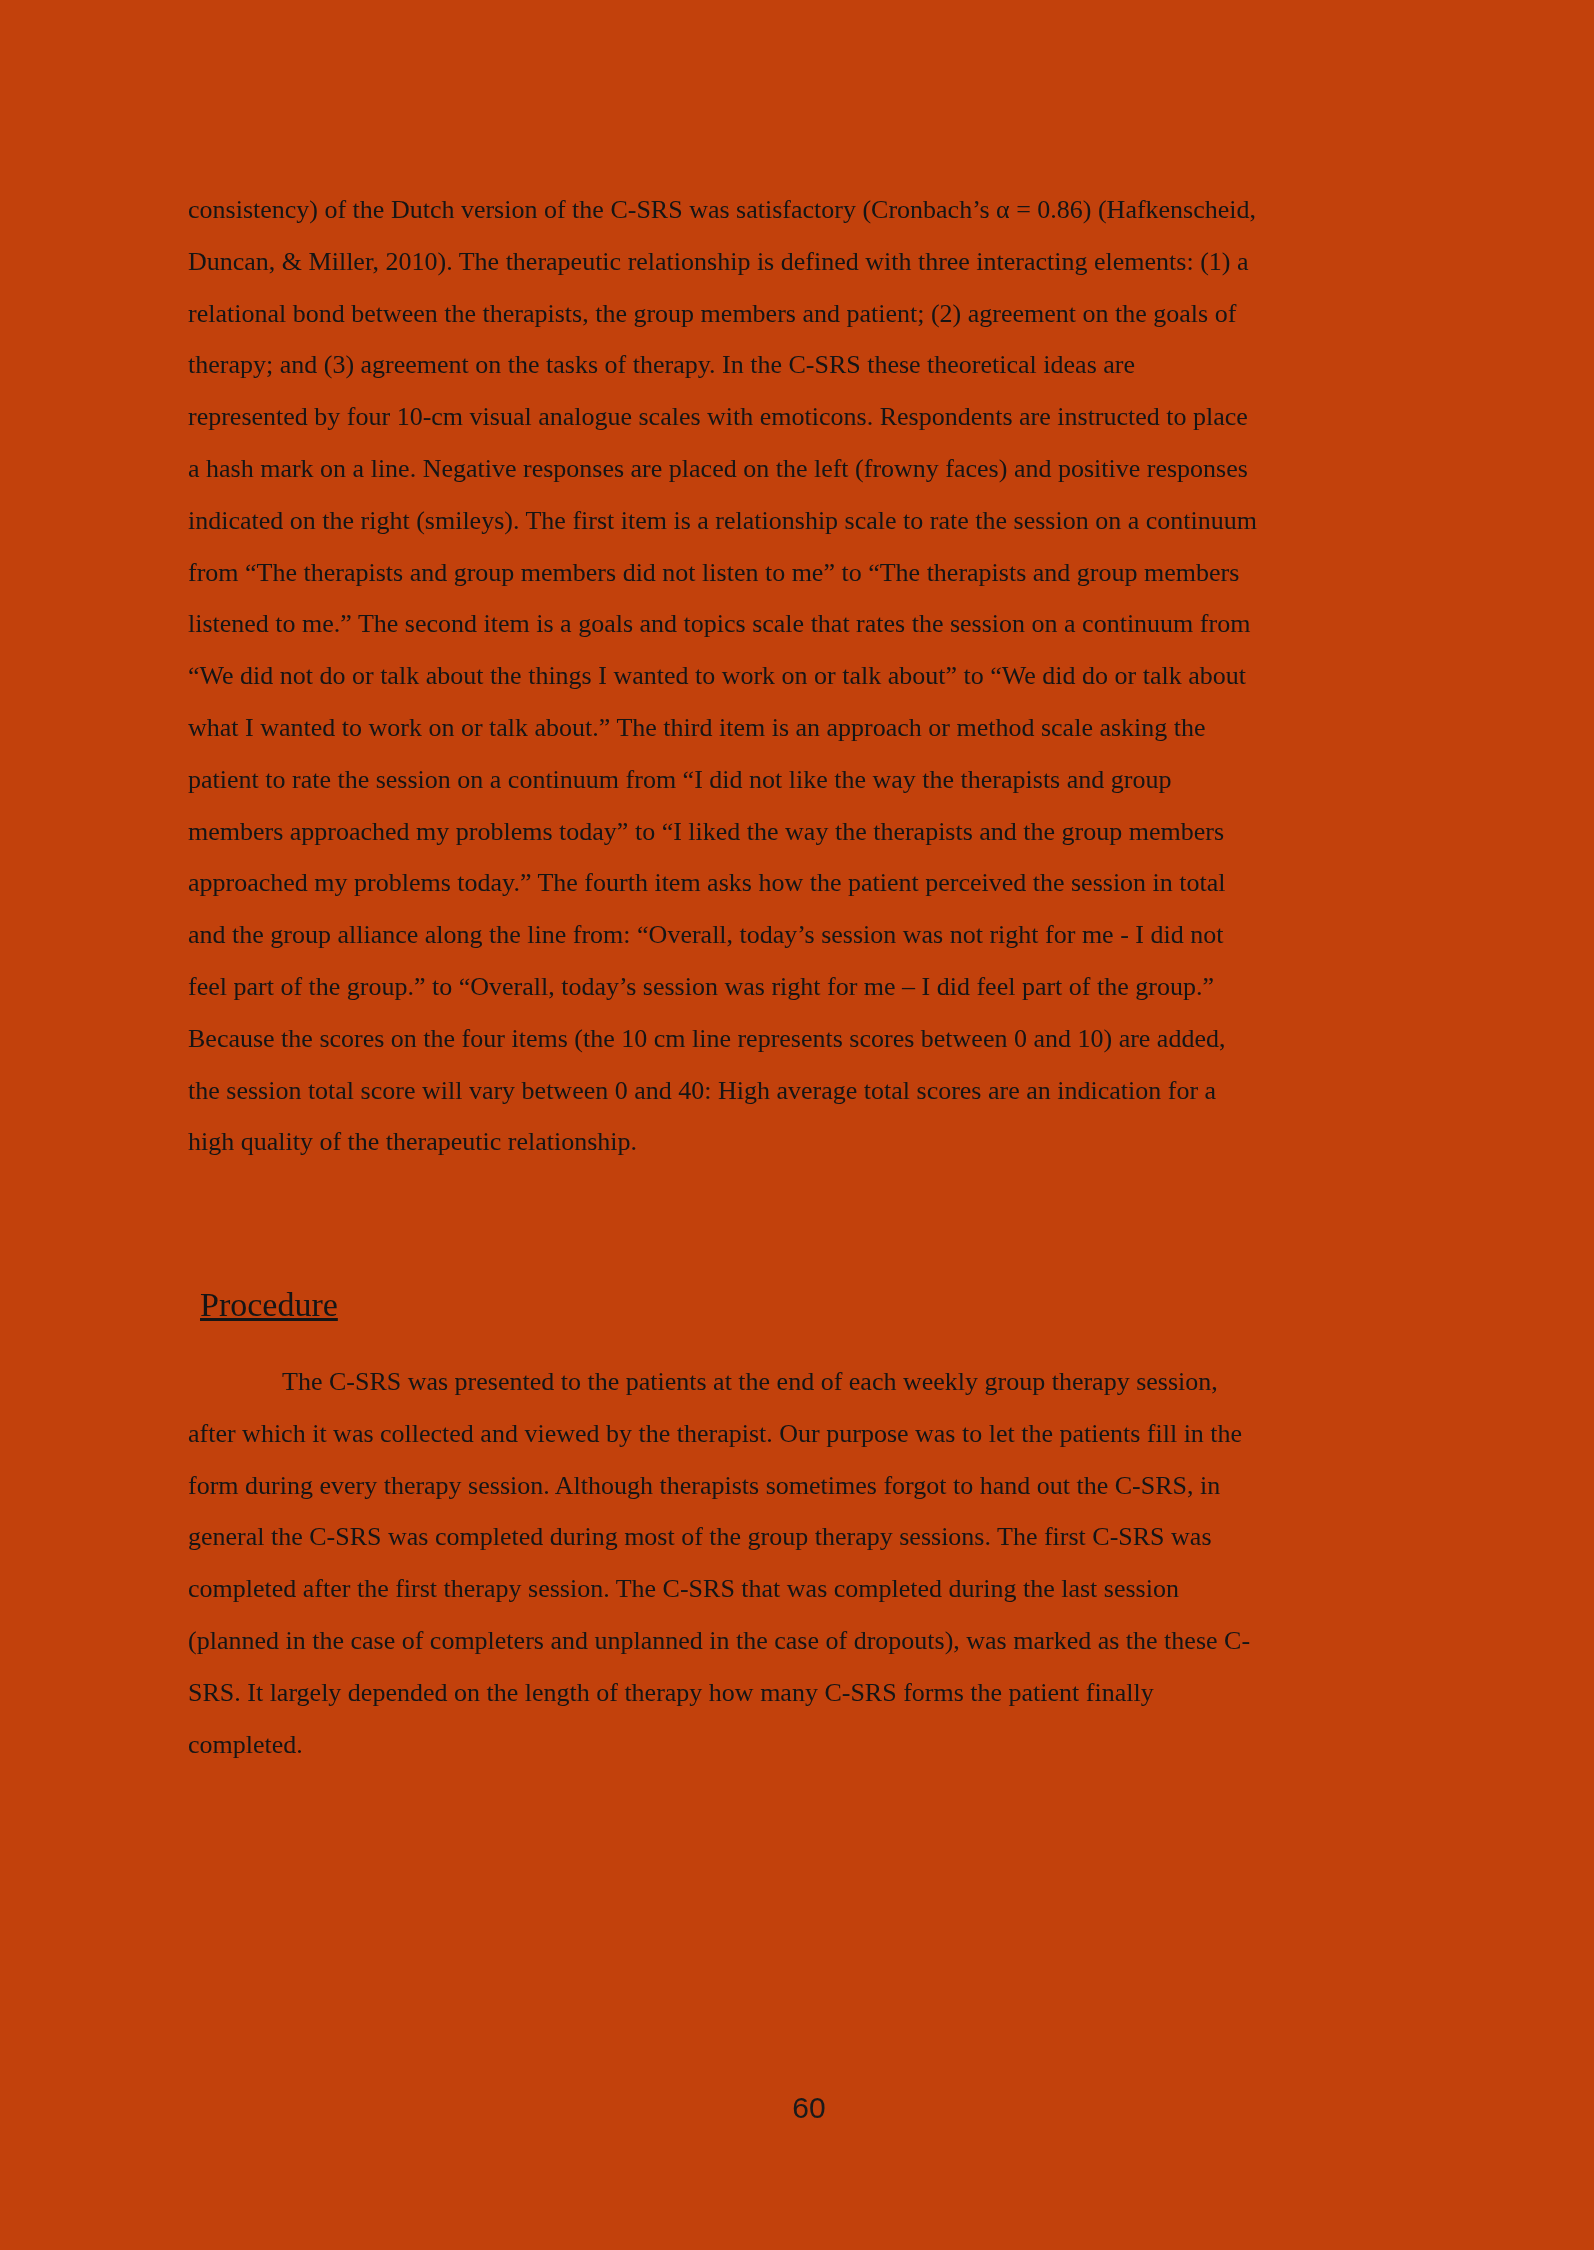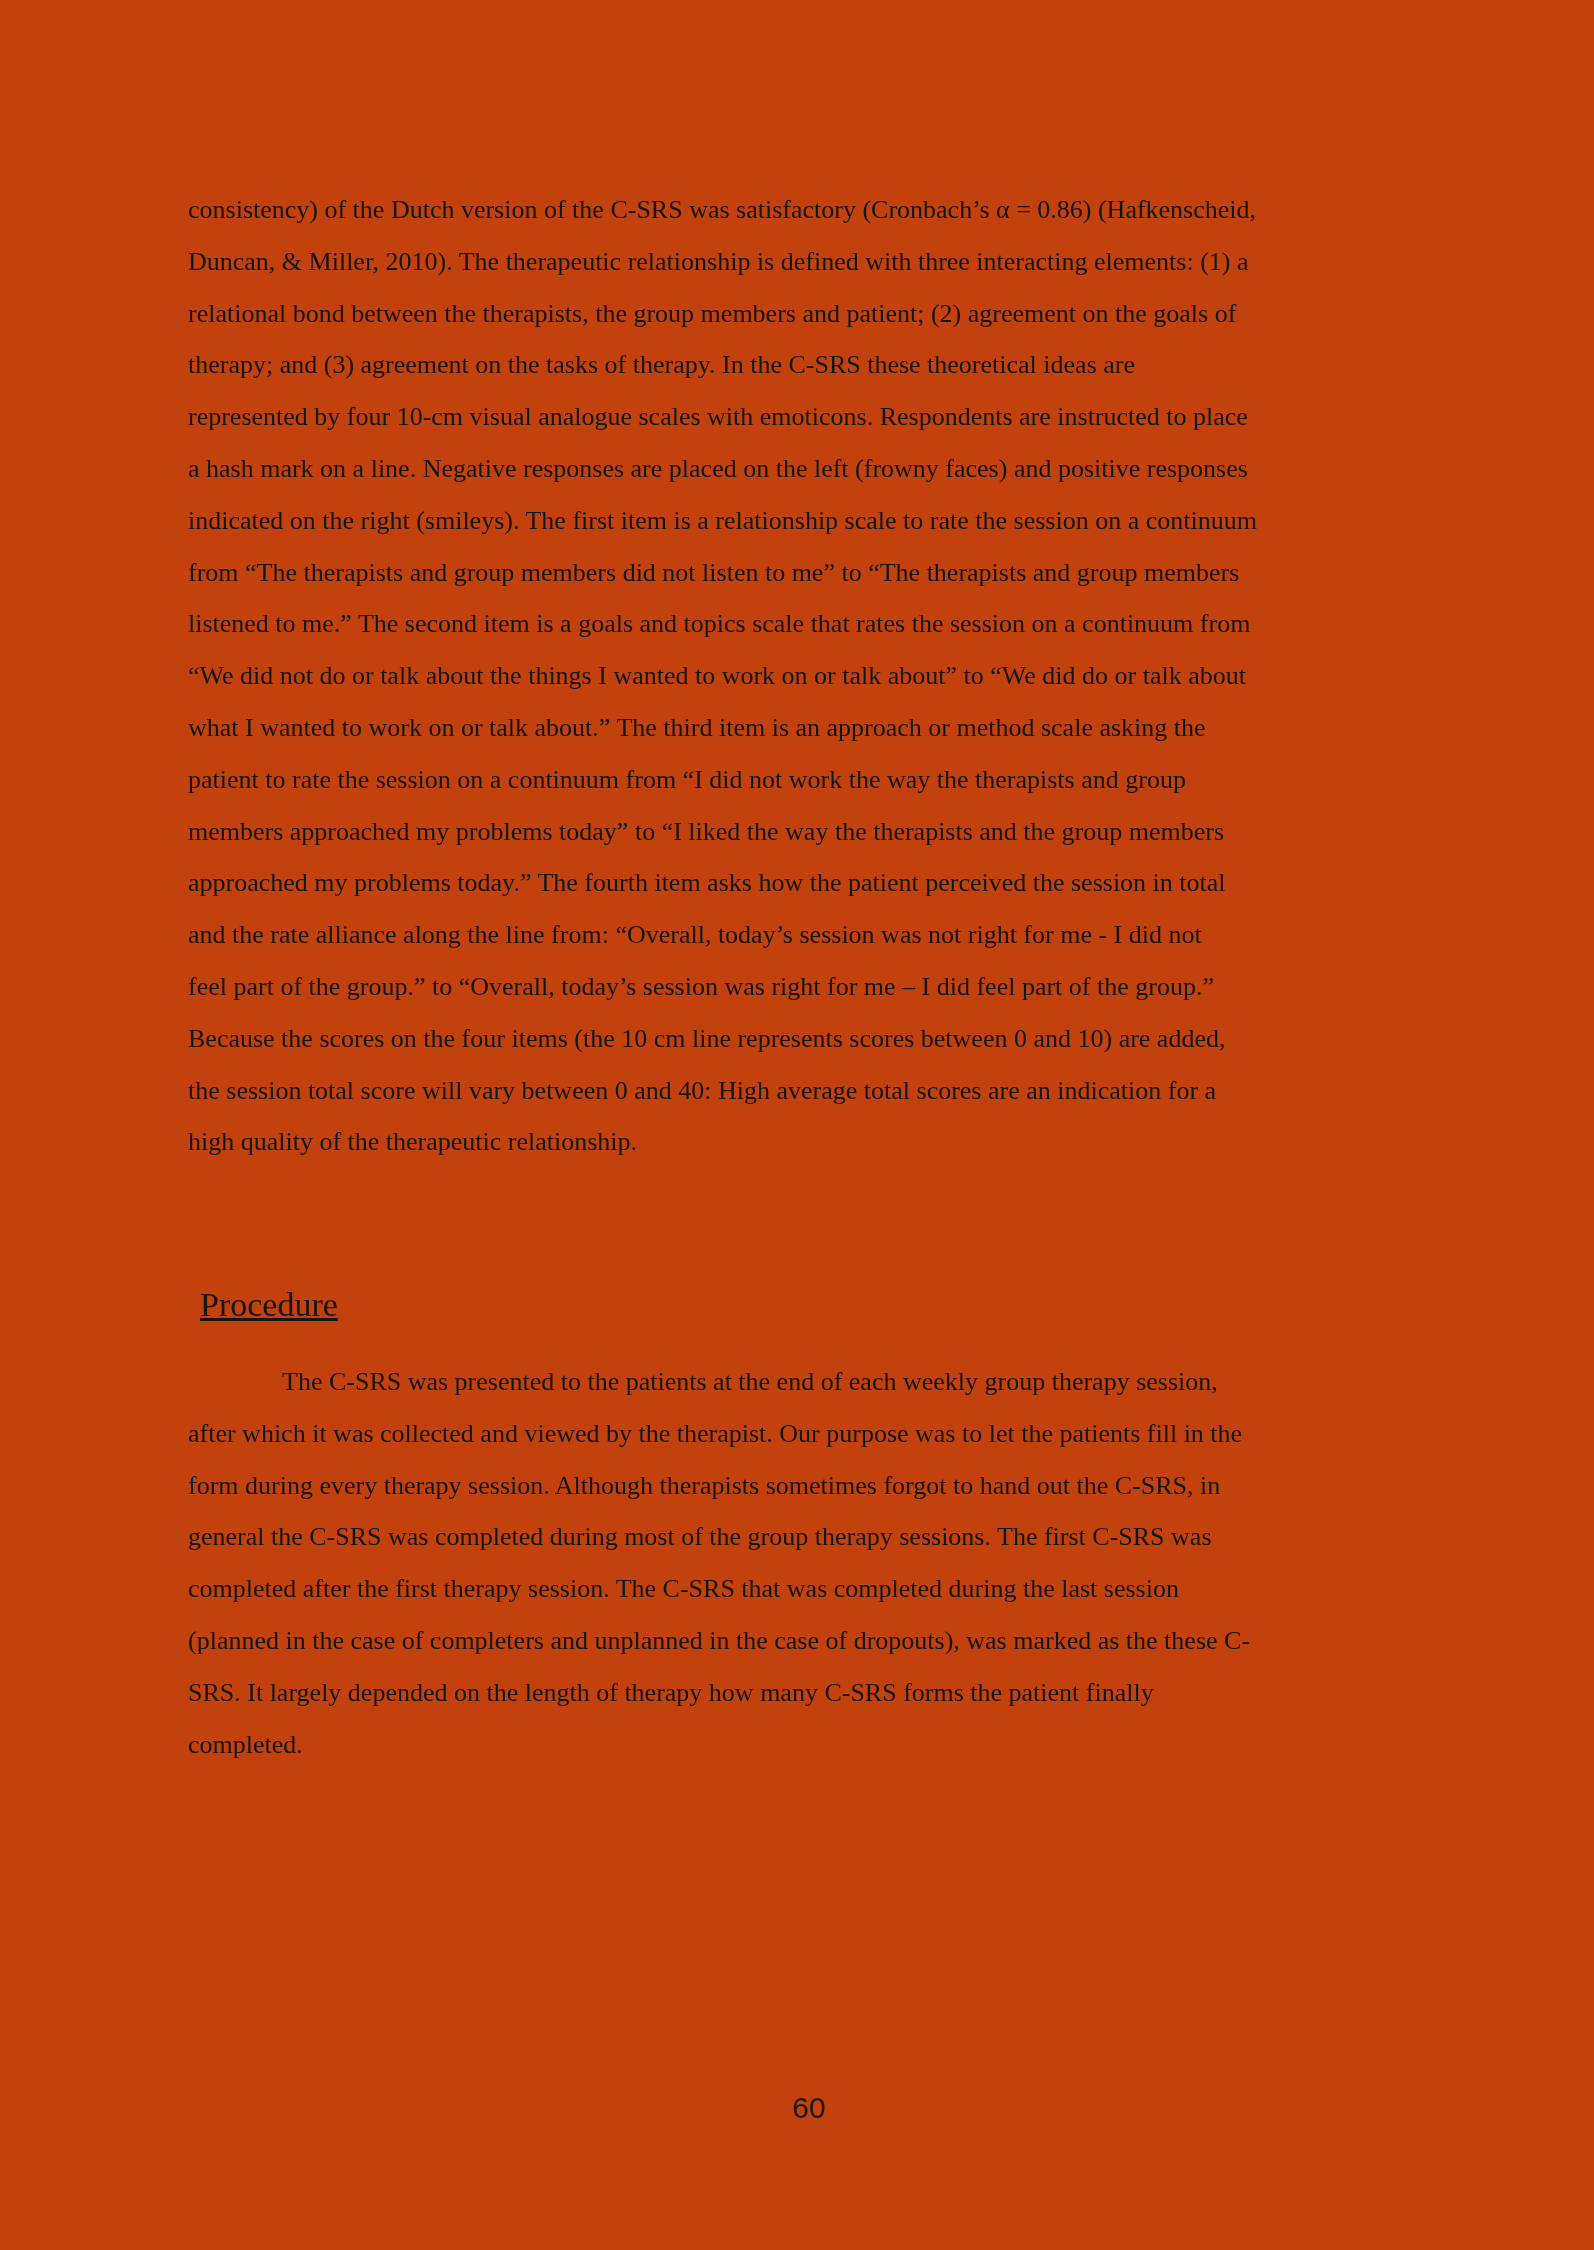--- a/index.html
+++ b/index.html
@@ -65,24 +65,24 @@
     <div class="line">Duncan, &amp; Miller, 2010). The therapeutic relationship is defined with three interacting elements: (1) a</div>
     <div class="line">relational bond between the therapists, the group members and patient; (2) agreement on the goals of</div>
     <div class="line">therapy; and (3) agreement on the tasks of therapy. In the C-SRS these theoretical ideas are</div>
     <div class="line">represented by four 10-cm visual analogue scales with emoticons. Respondents are instructed to place</div>
     <div class="line">a hash mark on a line. Negative responses are placed on the left (frowny faces) and positive responses</div>
     <div class="line">indicated on the right (smileys). The first item is a relationship scale to rate the session on a continuum</div>
     <div class="line">from “The therapists and group members did not listen to me” to “The therapists and group members</div>
     <div class="line">listened to me.” The second item is a goals and topics scale that rates the session on a continuum from</div>
     <div class="line">“We did not do or talk about the things I wanted to work on or talk about” to “We did do or talk about</div>
     <div class="line">what I wanted to work on or talk about.” The third item is an approach or method scale asking the</div>
-    <div class="line">patient to rate the session on a continuum from “I did not work the way the therapists and group</div>
+    <div class="line">patient to rate the session on a continuum from “I did not like the way the therapists and group</div>
     <div class="line">members approached my problems today” to “I liked the way the therapists and the group members</div>
     <div class="line">approached my problems today.” The fourth item asks how the patient perceived the session in total</div>
-    <div class="line">and the rate alliance along the line from: “Overall, today’s session was not right for me - I did not</div>
+    <div class="line">and the group alliance along the line from: “Overall, today’s session was not right for me - I did not</div>
     <div class="line">feel part of the group.” to “Overall, today’s session was right for me – I did feel part of the group.”</div>
     <div class="line">Because the scores on the four items (the 10 cm line represents scores between 0 and 10) are added,</div>
     <div class="line">the session total score will vary between 0 and 40: High average total scores are an indication for a</div>
     <div class="line">high quality of the therapeutic relationship.</div>
   </div>
 
   <div class="section-heading">Procedure</div>
 
   <div class="body-text para-2">
     <div class="line indent">The C-SRS was presented to the patients at the end of each weekly group therapy session,</div>

